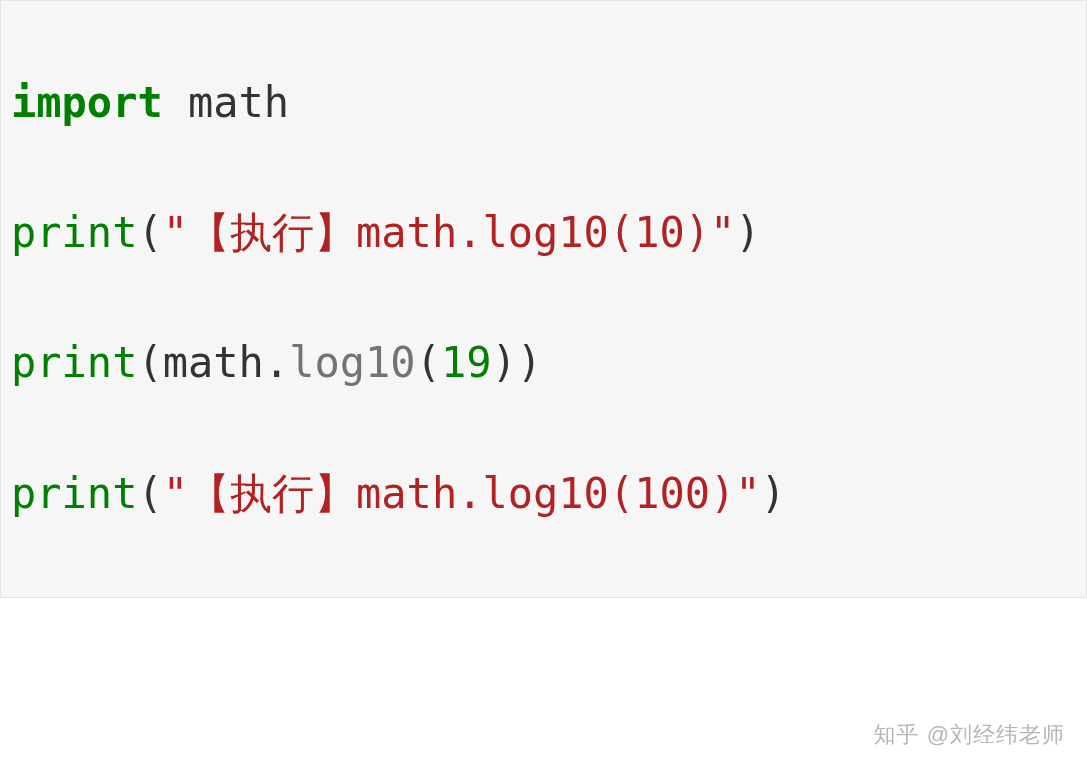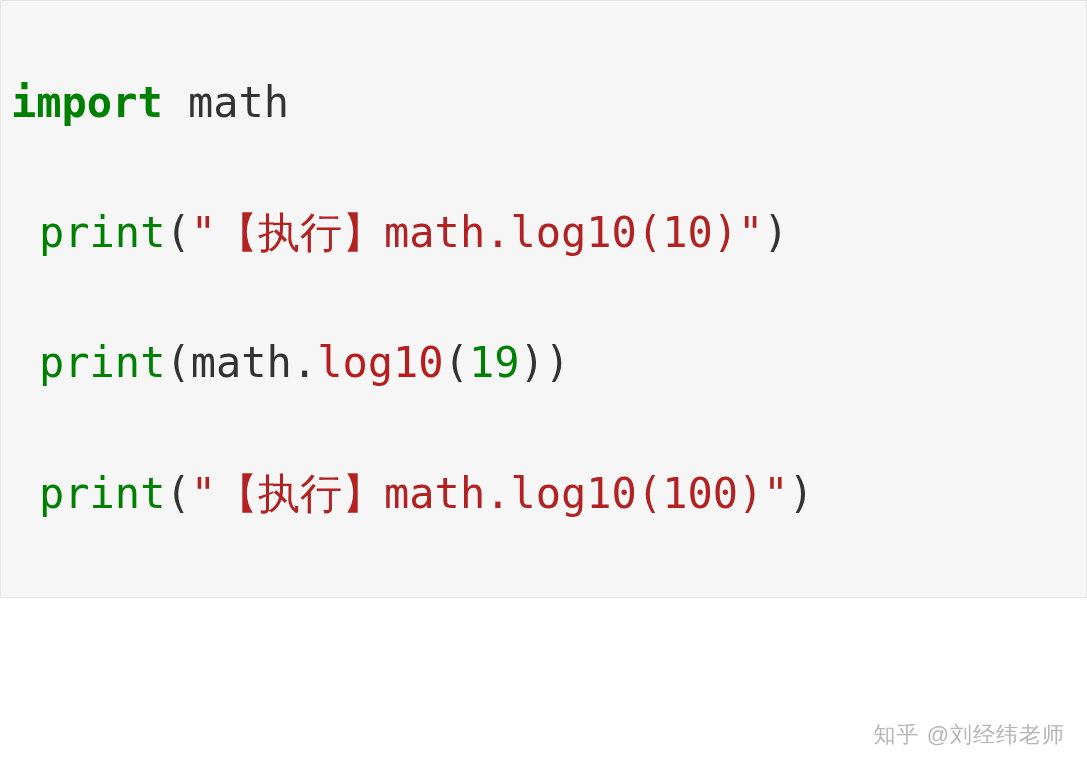--- a/index.html
+++ b/index.html
@@ -14,22 +14,22 @@
     overflow: hidden;
   }
   .code-block {
     background: #f6f6f6;
     border: 1px solid #e5e5e5;
     padding: 4px 19px 6px 10px;
     white-space: pre;
     color: #333;
   }
   .code-block .kw { color: #008000; font-weight: bold; }
-  .code-block .fn { color: #008000; margin-left: 28px; }
-  .code-block .meth { color: #b91c1c; }
+  .code-block .fn { color: #008000; }
+  .code-block .meth { color: #737373; }
   .code-block .num { color: #008000; }
   .code-block .str { color: #b22222; }
   .code-block .plain { color: #333333; }
   .output-block {
     background: #ffffff;
     white-space: pre;
     color: #333333;
     padding: 28px 10px 0 10px;
   }
   .watermark {

